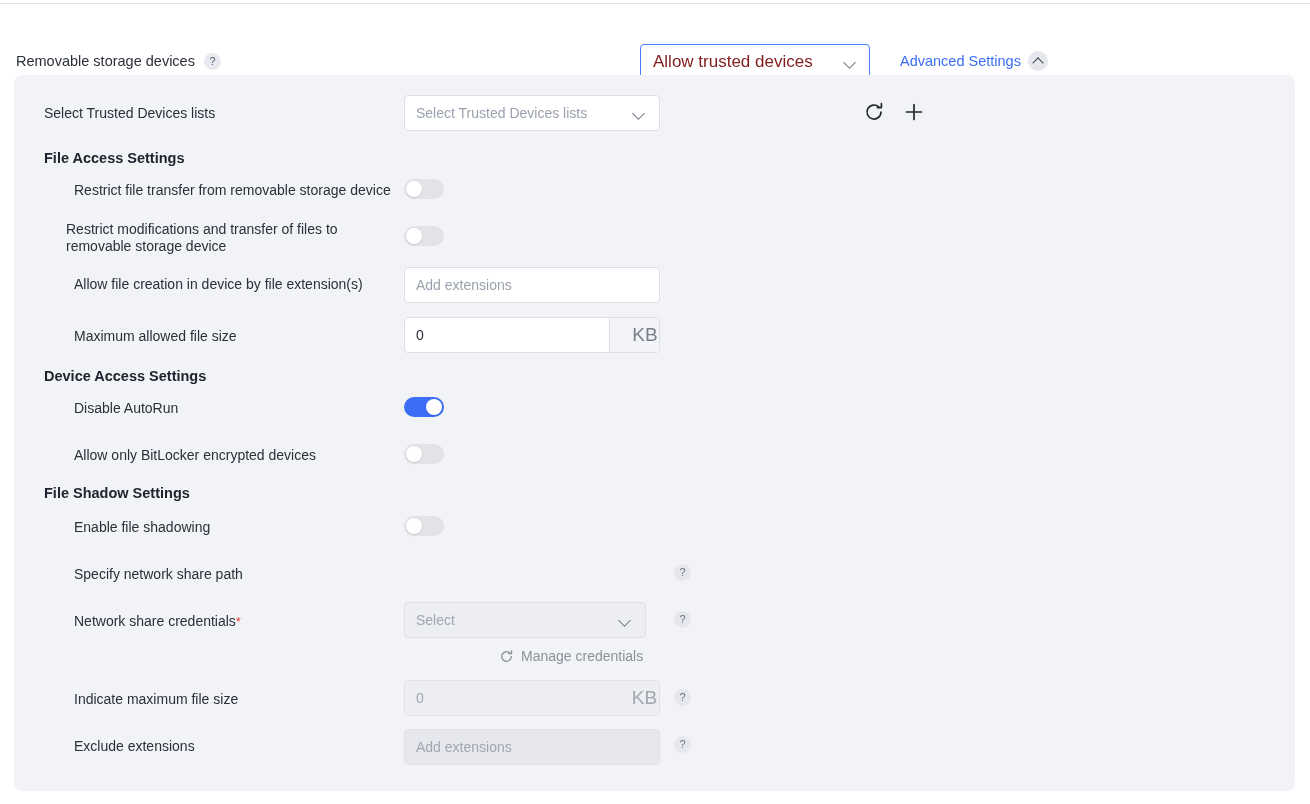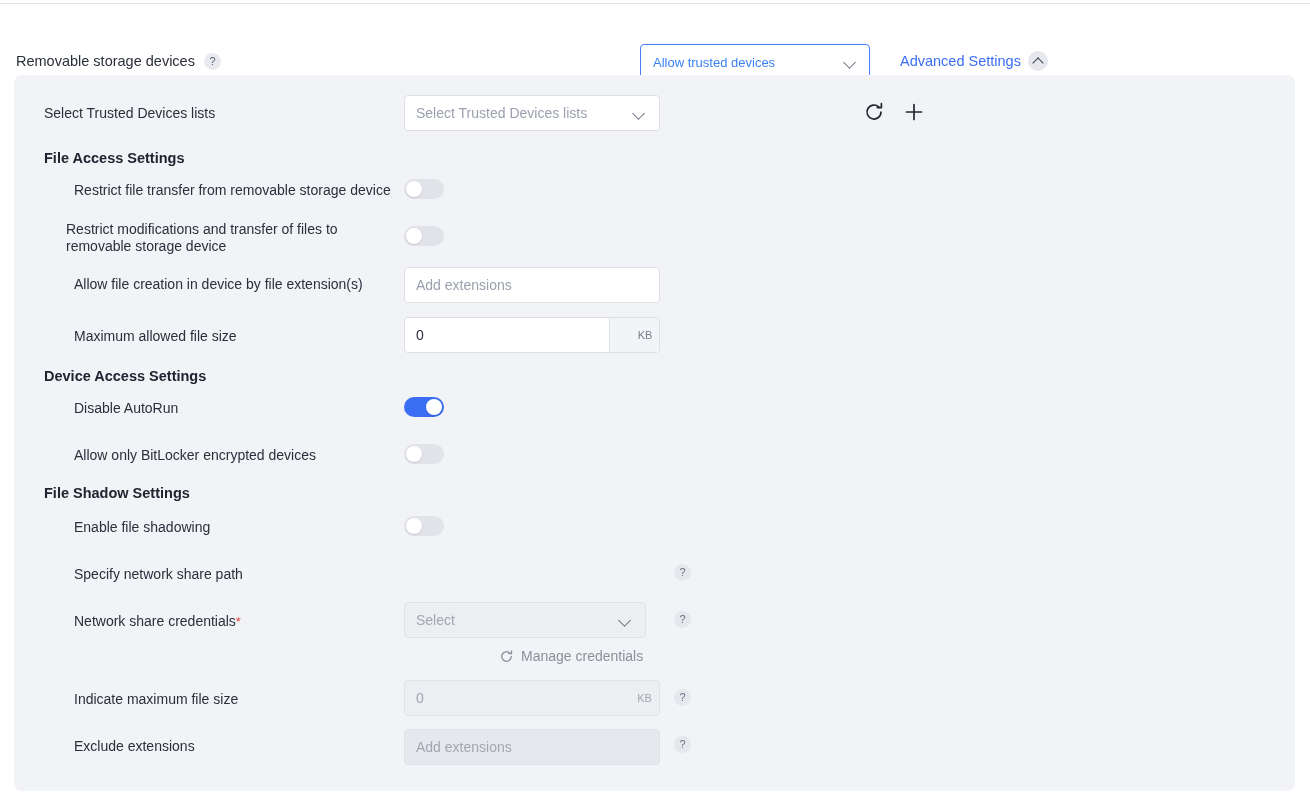--- a/index.html
+++ b/index.html
@@ -61,22 +61,22 @@
     width: 230px; height: 36px;
     border: 1px solid #4a7dfc;
     border-radius: 4px;
     background: #ffffff;
     display: flex;
     align-items: center;
     padding: 0 12px;
   }
   .mode-select .val {
     flex: 1;
-    font-size: 13px;
-    color: #3b82f6;
+    font-size: 17px;
+    color: #7f1d1d;
   }
   .chev {
     width: 13px; height: 13px;
     position: relative;
     flex: 0 0 auto;
   }
   .chev::before {
     content: "";
     position: absolute;
     left: 1px; top: 2px;
@@ -176,21 +176,21 @@
   }
   .field.disabled2 .ph { color: #a1a6b1; }
   .suffix {
     width: 50px;
     height: 100%;
     border-left: 1px solid #dedfe5;
     background: #f3f4f7;
     display: flex;
     align-items: center;
     justify-content: center;
-    font-size: 11px;
+    font-size: 19px;
     color: #787f8c;
     border-radius: 0 3px 3px 0;
     padding-left: 21px;
   }
   .field.disabled .suffix {
     background: transparent;
     border-left: none;
     color: #a1a6b1;
   }
 

